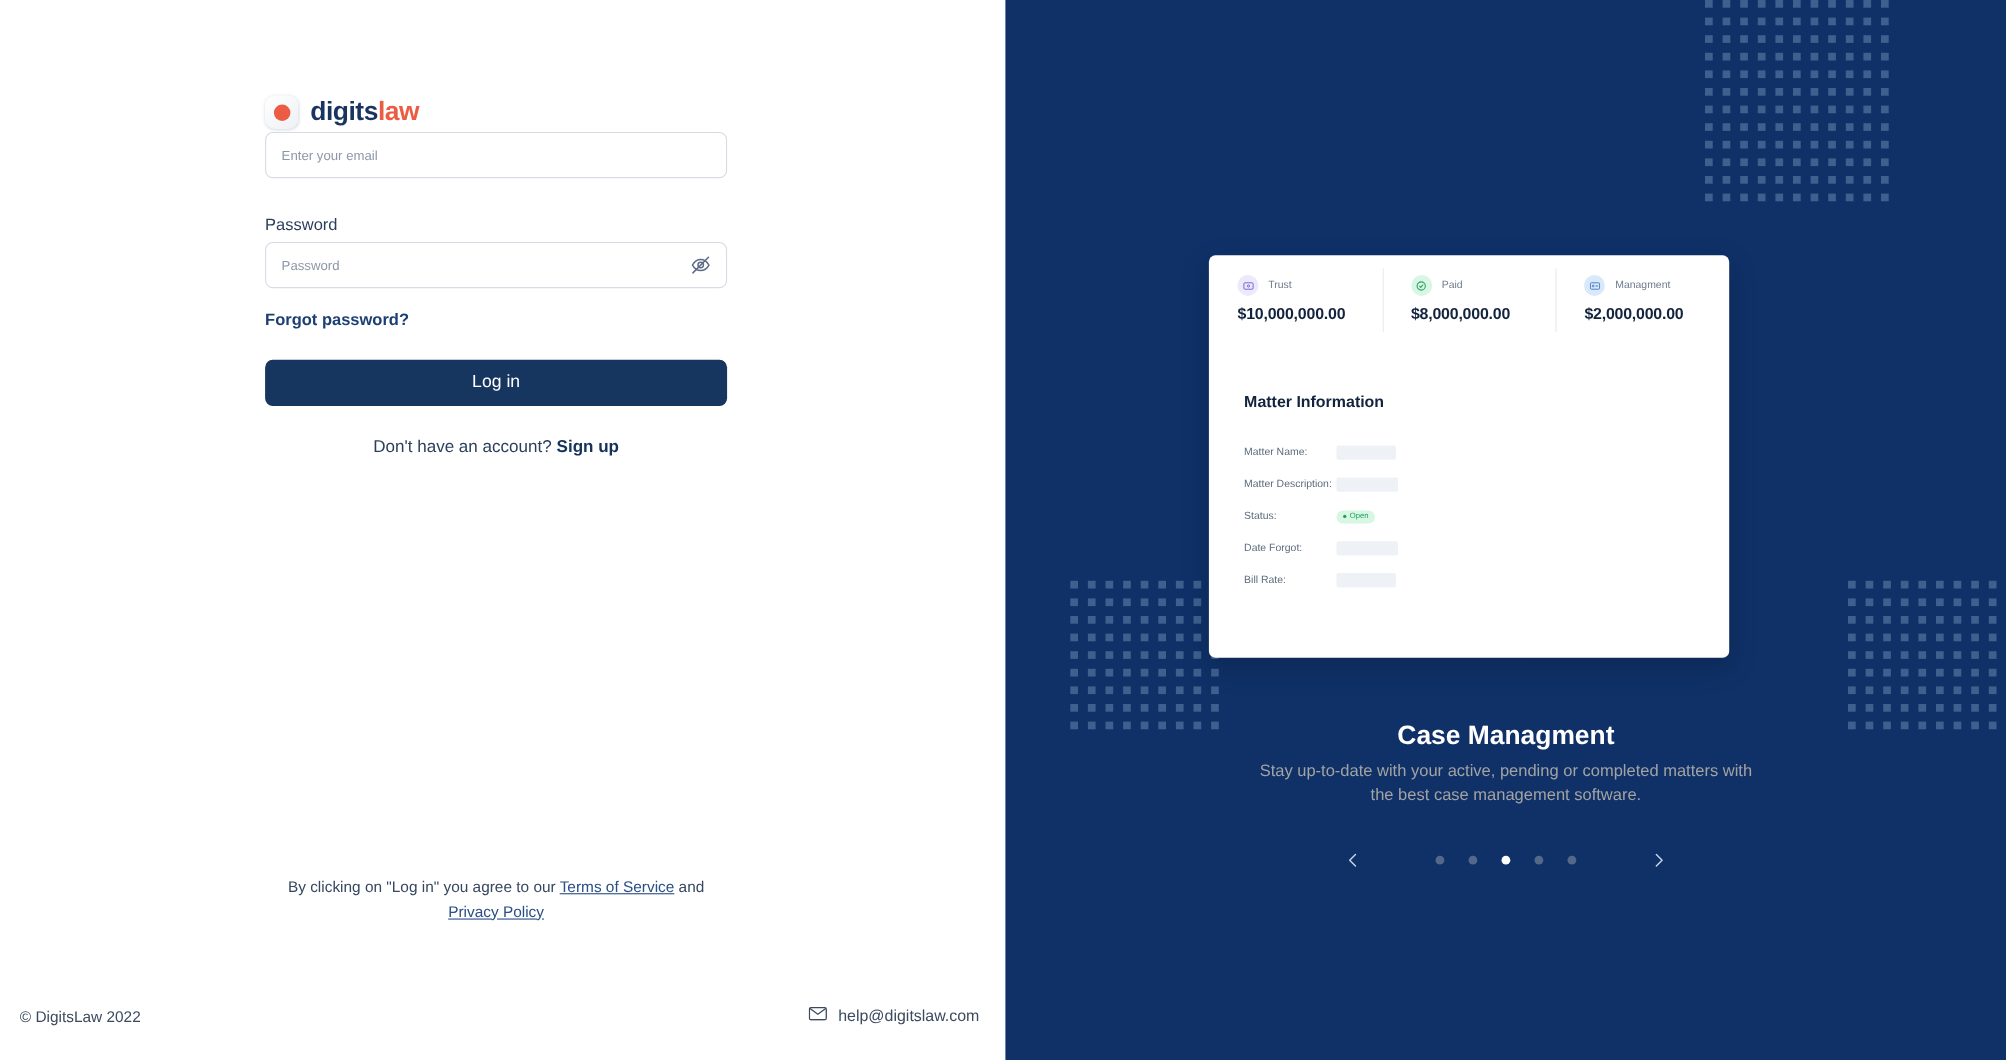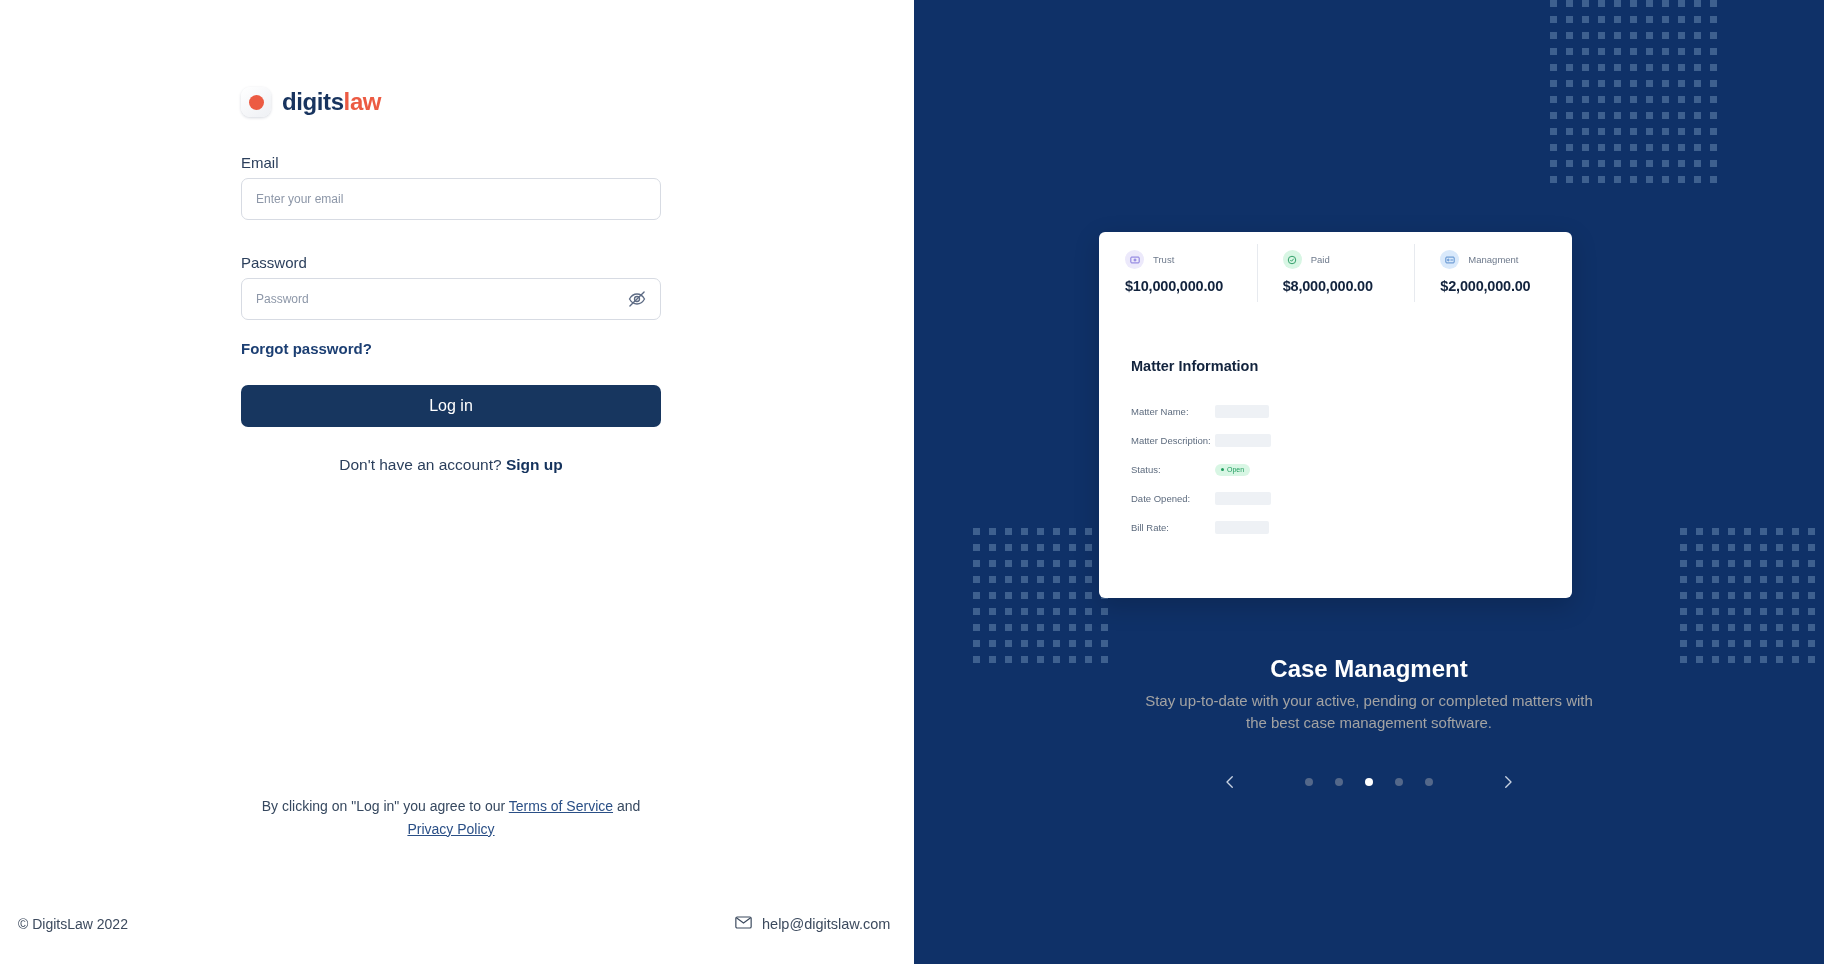--- a/index.html
+++ b/index.html
@@ -195,21 +195,20 @@
     <div class="form-wrap">
 
       <div class="logo-row">
         <span class="logo-badge">
           <span class="logo-dot"></span>
         </span>
         <span class="logo-text"><span class="d">digits</span><span class="l">law</span></span>
       </div>
 
 
-      <div class="field-label">Email</div>
       <div class="input-box">
         <input type="text" placeholder="Enter your email" style="">
       </div>
 
       <div class="field-label">Password</div>
       <div class="input-box">
         <input type="password" placeholder="Password" style="">
         <span class="eye-btn">
           <svg width="20" height="20" viewBox="0 0 24 24" fill="none" stroke="#5d6b84" stroke-width="1.6" stroke-linecap="round">
             <path d="M3 12s3.4-6 9-6 9 6 9 6-3.4 6-9 6-9-6-9-6z"></path>
@@ -606,21 +605,21 @@
               <span class="mi-block" style="width:56px"></span>
             </div>
             <div class="mi-row">
               <span class="mi-lab">Status:</span>
               <span class="mi-badge">
                 <span class="bdot"></span>
                 <span>Open</span>
               </span>
             </div>
             <div class="mi-row">
-              <span class="mi-lab">Date Opened:</span>
+              <span class="mi-lab">Date Forgot:</span>
               <span class="mi-block" style="width:56px"></span>
             </div>
             <div class="mi-row">
               <span class="mi-lab">Bill Rate:</span>
               <span class="mi-block" style="width:54px"></span>
             </div>
           </div>
       </div>
 
       <div class="slide-title">Case Managment</div>

